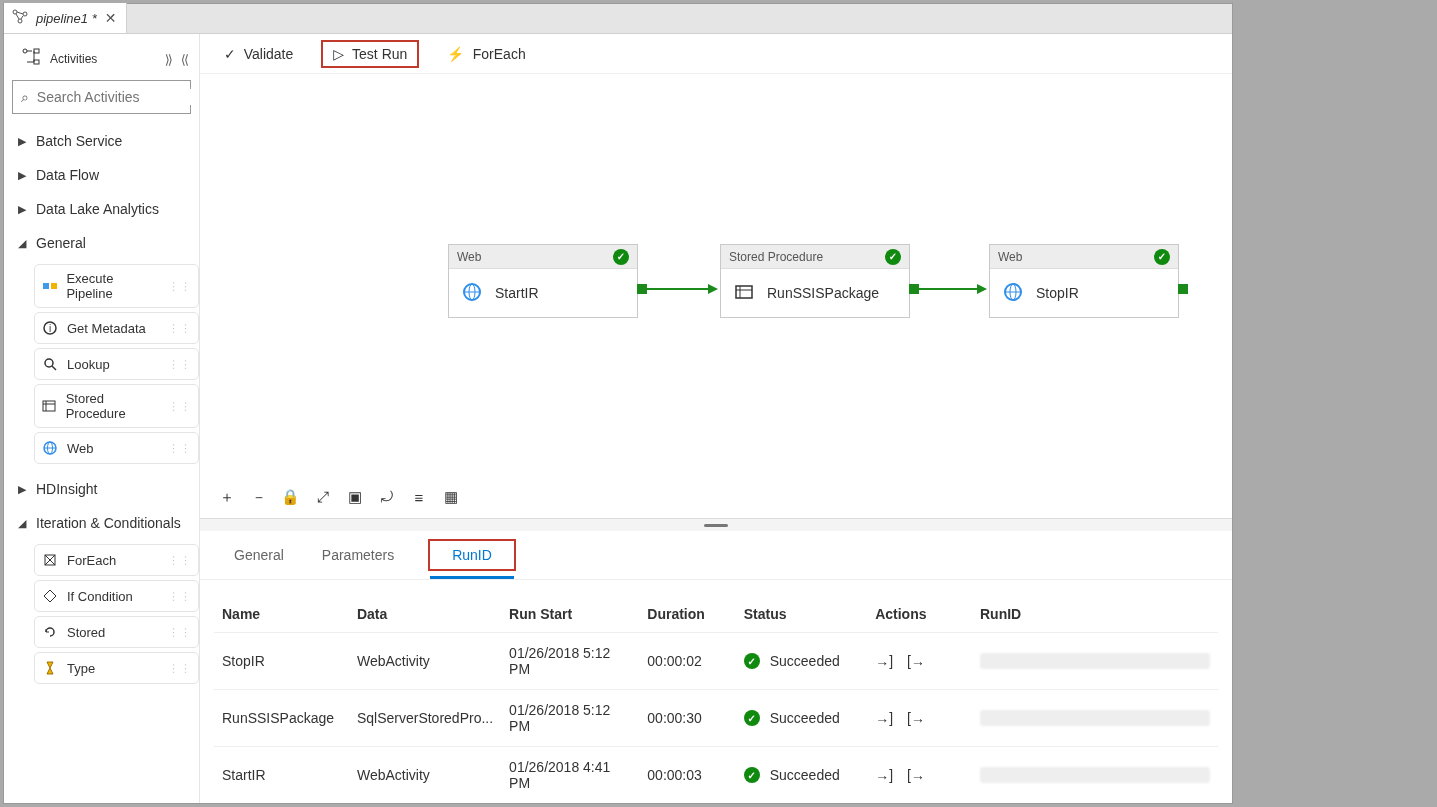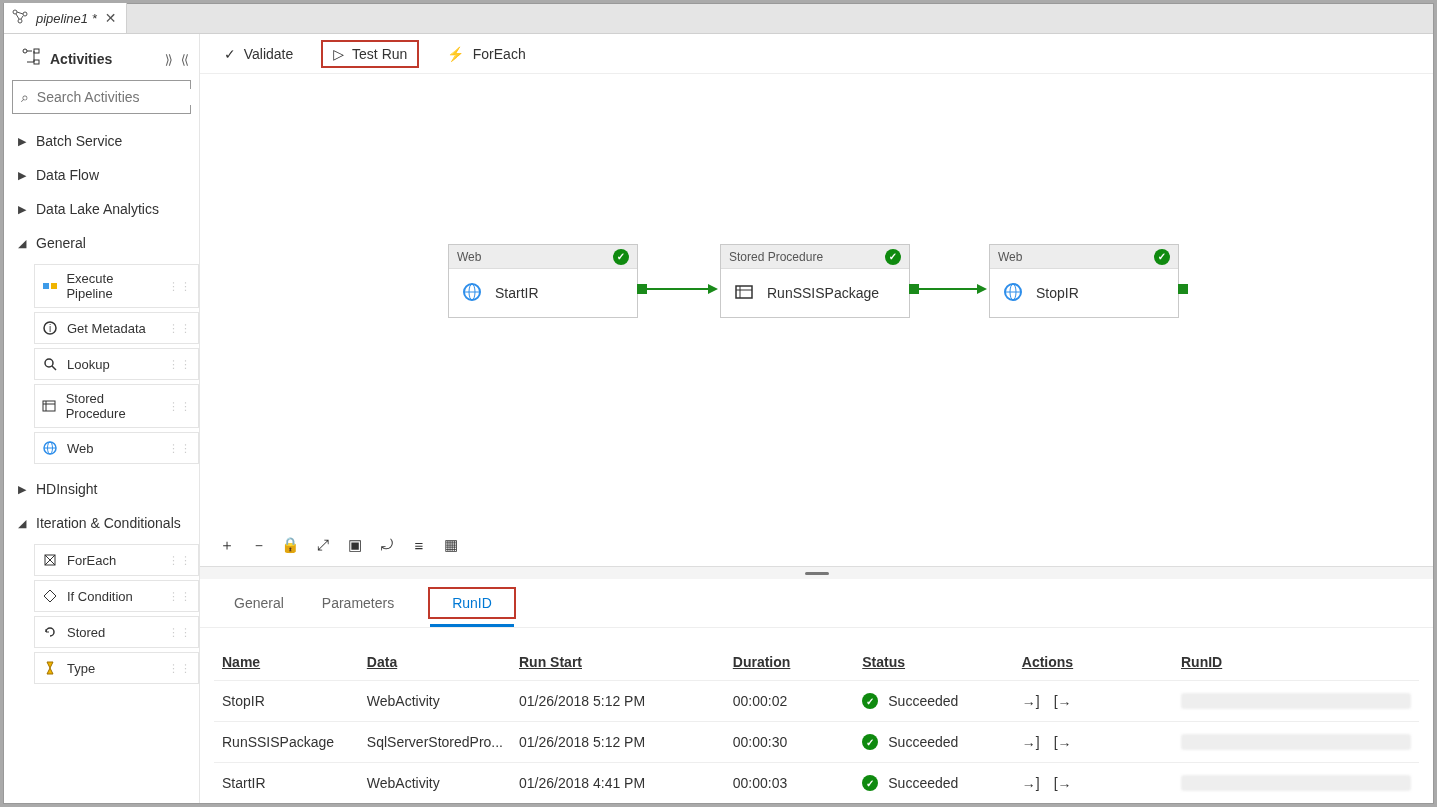--- a/index.html
+++ b/index.html
@@ -1,33 +1,33 @@
 <!DOCTYPE html>
 <html><head>
 <meta charset="utf-8">
 <style>
   * { box-sizing: border-box; margin: 0; padding: 0; font-family: "Segoe UI", Arial, sans-serif; }
   body { width: 1437px; height: 807px; background: #aaa; overflow: hidden; }
-  .app { position: absolute; left: 3px; top: 3px; width: 1431px; height: 801px; background: #fff; display: flex; flex-direction: column; border: 1px solid #999; }
+  .app { position: absolute; left: 3px; top: 3px; width: 1230px; height: 801px; background: #fff; display: flex; flex-direction: column; border: 1px solid #999; }
   .tabbar { height: 30px; background: #e5e5e5; display: flex; align-items: flex-end; border-bottom: 1px solid #d0d0d0; }
   .tab { background: #fff; height: 30px; display: flex; align-items: center; padding: 0 10px 0 8px; gap: 8px; font-size: 13px; font-style: italic; color: #333; border-right: 1px solid #d0d0d0; }
   .tab .pipe-icon svg { width: 16px; height: 16px; }
   .tab .close { font-style: normal; color: #555; font-size: 14px; cursor: pointer; }
   .main { flex: 1; display: flex; min-height: 0; }
   .sidebar { width: 196px; border-right: 1px solid #e5e5e5; display: flex; flex-direction: column; padding-top: 10px; overflow: hidden; }
   .sidebar-header { display: flex; align-items: center; padding: 4px 12px 10px 18px; gap: 10px; color: #333; }
-  .sidebar-header .title { font-size: 14px; flex: 1; font-weight: bold; }
+  .sidebar-header .title { font-size: 12px; flex: 1; }
   .chevrons { color: #666; font-size: 13px; letter-spacing: -2px; }
   .search { margin: 0 8px 10px 8px; height: 34px; border: 1px solid #999; display: flex; align-items: center; padding: 0 8px; gap: 8px; }
   .search input { border: none; outline: none; font-size: 14px; flex: 1; color: #666; }
   .cats { display: flex; flex-direction: column; }
   .cat { display:flex; align-items:center; gap:8px; padding:9px 10px 9px 14px; font-size:14px; color:#333; cursor:pointer; }
   .cat .caret { width:10px; font-size:11px; color:#444; }
   .items { display:flex; flex-direction:column; padding-left:30px; gap:4px; margin:4px 0 8px 0; }
-  .item { display:flex; align-items:center; gap:8px; padding:6px 6px; font-size:13px; color:#333; border:1px solid #e4e4e4; background:#fff; border-radius:0; position:relative; }
+  .item { display:flex; align-items:center; gap:8px; padding:6px 6px; font-size:13px; color:#333; border:1px solid #e4e4e4; background:#fff; border-radius:5px; position:relative; }
   .item .icon { width:18px; height:18px; display:flex; align-items:center; justify-content:center; }
   .item .grip { margin-left:auto; color:#ccc; font-size:11px; letter-spacing:1px; }
   .content { flex:1; display:flex; flex-direction:column; min-width:0; }
   .toolbar { height:40px; display:flex; align-items:center; padding:0 18px; gap:22px; border-bottom:1px solid #eee; }
   .toolbtn { display:flex; align-items:center; gap:8px; font-size:14px; color:#333; cursor:pointer; padding:4px 6px; }
   .toolbtn.highlight { border:2px solid #c0392b; padding:4px 10px; }
   .canvas { flex:1; position:relative; background:#fff; }
   .node { position:absolute; width:190px; border:1px solid #c9c9c9; background:#fff; }
   .node .hdr { background:#ededed; height:24px; display:flex; align-items:center; padding:0 8px; font-size:12px; color:#555; justify-content:space-between; border-bottom:1px solid #ddd; }
   .node .bdy { height:48px; display:flex; align-items:center; padding:0 12px; gap:12px; font-size:14px; color:#333; }
@@ -43,21 +43,21 @@
   .bdrag span { width:24px; height:3px; background:#777; border-radius:2px; }
   .btabs { display:flex; gap:30px; padding:8px 30px; font-size:14px; color:#666; border-bottom:1px solid #eee; min-height: 44px; align-items:center; }
   .btab { padding:6px 4px; cursor:pointer; }
   .btab.active { color:#0078d4; border:2px solid #c0392b; padding:6px 22px; position:relative; }
   .btab.active::after { content:''; position:absolute; left:0; right:0; bottom:-10px; height:3px; background:#0078d4; }
   .outpane { padding:16px 14px 0 14px; }
   .runid { display:flex; align-items:center; gap:10px; font-size:14px; color:#333; margin-bottom:20px; }
   .blurbox { width:260px; height:20px; background:#eee; border-radius:3px; filter:blur(1px); }
   .refresh { display:flex; align-items:center; gap:8px; color:#777; font-size:13px; }
   table { width:100%; border-collapse:collapse; font-size:14px; }
-  th { text-align:left; font-weight:600; color:#333; padding:10px 8px;text-decoration:underline; }
+  th { text-align:left; font-weight:600; color:#333; padding:10px 8px; }
   td { padding:12px 8px; border-top:1px solid #eee; color:#333; }
   .statuscell { display:flex; align-items:center; gap:10px; }
   .actcell { display:flex; gap:14px; }
   .blurcell { width:230px; height:16px; background:#eee; border-radius:3px; filter:blur(1px); }
   .mag { font-size:14px; color:#666; }
   .activities-icon svg { width:18px; height:18px; }
 </style>
 </head>
 <body>
 

